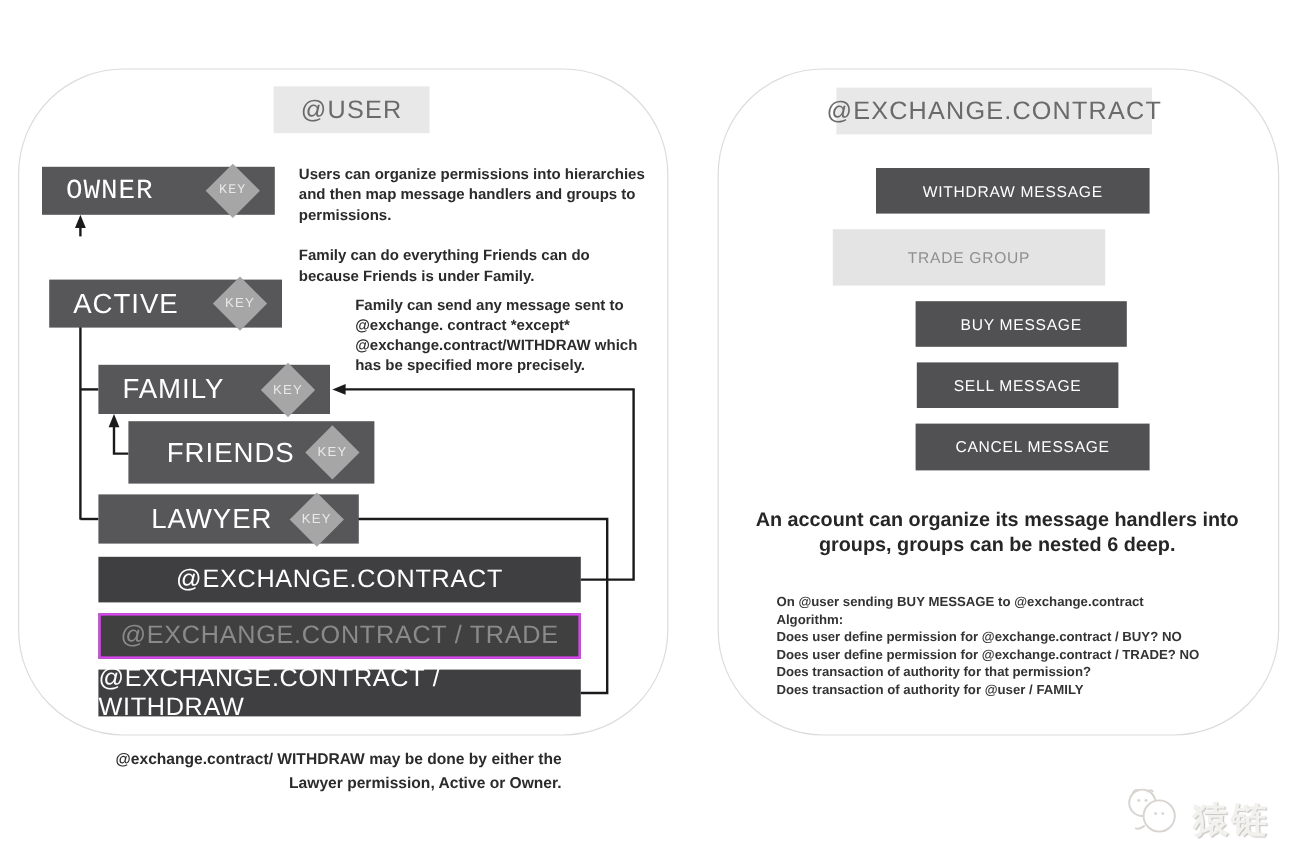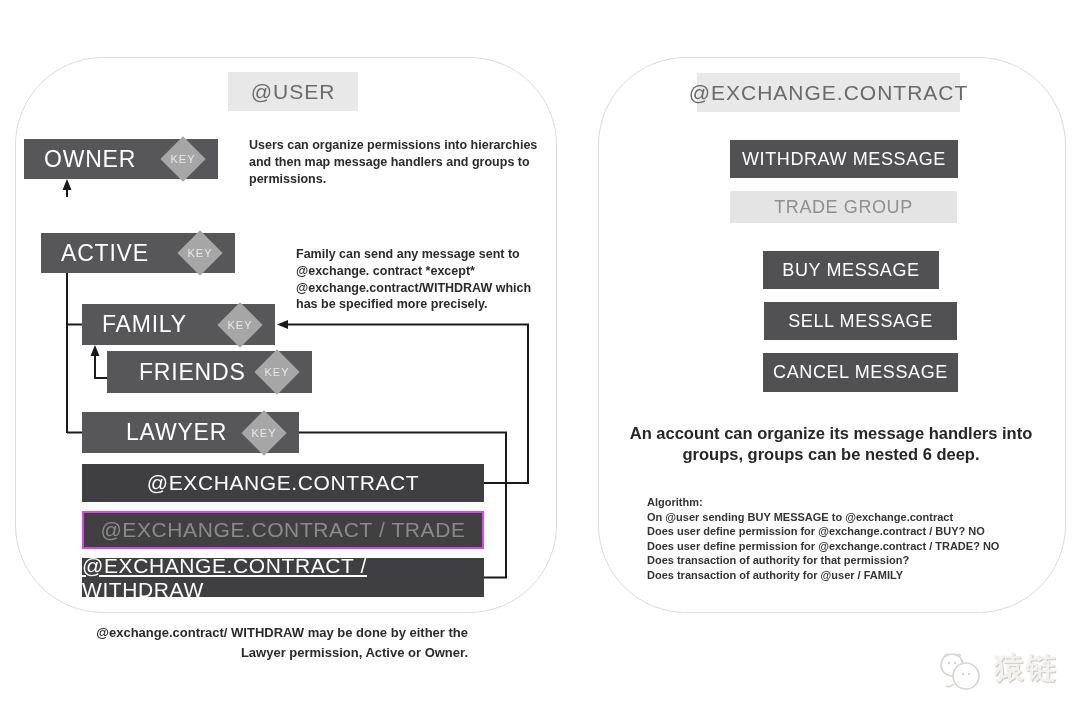--- a/index.html
+++ b/index.html
@@ -13,33 +13,33 @@
   .key{position:absolute;right:12px;top:50%;width:46px;height:46px;margin-top:-23px;z-index:3;}
   .key-diamond{position:absolute;left:7px;top:7px;width:32px;height:32px;background:#a6a6a6;
                transform:rotate(45deg);}
   .key-label{position:absolute;left:0;top:0;right:0;bottom:0;display:flex;align-items:center;
              justify-content:center;font-size:11px;color:#e9e9e9;letter-spacing:1px;}
   .widebox{position:absolute;display:flex;align-items:center;justify-content:center;
            font-size:21px;letter-spacing:0.6px;z-index:2;}
   .widebox.dark{background:#3f3f41;color:#fff;}
   .widebox.outline{background:#404040;border:2px solid #d946ef;color:#8a8a8a;}
   .handler{position:absolute;display:flex;align-items:center;justify-content:center;
-           font-size:18px;letter-spacing:0.6px;z-index:2;}
+           font-size:13px;letter-spacing:0.6px;z-index:2;}
   .handler.dark{background:#515153;color:#fff;}
   .handler.light{background:#e4e4e4;color:#8f8f8f;}
   .note{position:absolute;font-size:12.5px;font-weight:600;color:#2b2b2b;line-height:1.34;z-index:2;}
   .caption{position:absolute;font-size:13px;font-weight:600;color:#2b2b2b;text-align:center;
            line-height:1.5;z-index:2;}
   .heading{position:absolute;font-size:16.5px;font-weight:600;color:#262626;text-align:center;
            line-height:1.3;z-index:2;}
   .algo{position:absolute;font-size:11px;font-weight:600;color:#333;line-height:14.5px;z-index:2;}
   .algo div{white-space:nowrap;}
   #connectors{position:absolute;left:0;top:0;z-index:1;pointer-events:none;}
   .watermark{position:absolute;left:932px;top:648px;width:130px;height:56px;z-index:2;display:flex;
-             align-items:flex-start;}
+             align-items:flex-end;}
   .wm-text{font-size:30px;font-weight:700;color:#f3f1ee;
            text-shadow:1px 1px 1px #c6c3c0, -1px -1px 0 #ffffff;letter-spacing:2px;}
 </style>
 </head>
 <body>
 
 <div id="stage">
 
   <div class="panel" style="left:15px;top:57px;width:540px;height:554px;"></div>
   <div class="panel" style="left:598px;top:57px;width:466px;height:554px;"></div>
@@ -60,21 +60,21 @@
       <polygon points="95,345 90.5,356 99.5,356"></polygon>
       <polygon points="277,324.5 288,320 288,329"></polygon>
       <polygon points="277,432.5 288,428 288,437"></polygon>
     </g>
   </svg>
 
   <div class="titlebox" style="left:228px;top:72px;width:130px;height:39px;">
     <span>@USER</span>
   </div>
 
-  <div class="permbox" style="left:24px;top:139px;width:174px;height:40px;">
+  <div class="permbox" style="left:35px;top:139px;width:174px;height:40px;font-family:Liberation Mono, monospace;">
     <span>OWNER</span>
     <span class="key">
       <span class="key-diamond"></span>
       <span class="key-label">KEY</span>
     </span>
   </div>
 
   <div class="permbox" style="left:41px;top:197px;width:174px;height:40px;margin-top:36px;">
     <span>ACTIVE</span>
     <span class="key">
@@ -84,21 +84,21 @@
   </div>
 
   <div class="permbox" style="left:82px;top:304px;width:173px;height:41px;">
     <span>FAMILY</span>
     <span class="key">
       <span class="key-diamond"></span>
       <span class="key-label">KEY</span>
     </span>
   </div>
 
-  <div class="permbox" style="left:107px;top:351px;width:173px;height:42px;padding-left:32px;">
+  <div class="permbox" style="left:107px;top:351px;width:173px;height:52px;padding-left:32px;">
     <span>FRIENDS</span>
     <span class="key">
       <span class="key-diamond"></span>
       <span class="key-label">KEY</span>
     </span>
   </div>
 
   <div class="permbox" style="left:82px;top:412px;width:173px;height:41px;padding-left:44px;">
     <span>LAWYER</span>
     <span class="key">
@@ -106,54 +106,55 @@
       <span class="key-label">KEY</span>
     </span>
   </div>
 
   <div class="widebox dark" style="left:82px;top:464px;width:402px;height:38px;">
     <span>@EXCHANGE.CONTRACT</span>
   </div>
   <div class="widebox outline" style="left:82px;top:511px;width:398px;height:34px;">
     <span>@EXCHANGE.CONTRACT / TRADE</span>
   </div>
-  <div class="widebox dark" style="left:82px;top:558px;width:402px;height:39px;text-decoration:underline;">
+  <div class="widebox dark" style="left:82px;top:558px;width:402px;height:39px;">
     <span>@EXCHANGE.CONTRACT / WITHDRAW</span>
   </div>
 
   <div class="note" style="left:249px;top:137px;width:292px;">Users can organize permissions into hierarchies and then map message handlers and groups to permissions.</div>
+  <div class="note" style="left:249px;top:205px;width:292px;">Family can do everything Friends can do because Friends is under Family.</div>
   <div class="note" style="left:296px;top:246px;width:240px;">Family can send any message sent to @exchange. contract *except* @exchange.contract/WITHDRAW which has be specified more precisely.</div>
 
   <div class="caption" style="left:48px;top:623px;width:420px;text-align:right;">@exchange.contract/ WITHDRAW may be done by either the Lawyer permission, Active or Owner.</div>
 
   <div class="titlebox" style="left:697px;top:73px;width:263px;height:39px;">
     <span>@EXCHANGE.CONTRACT</span>
   </div>
 
   <div class="handler dark" style="left:730px;top:140px;width:228px;height:38px;">
     <span>WITHDRAW MESSAGE</span>
   </div>
-  <div class="handler light" style="left:730px;top:191px;width:227px;height:32px;">
+  <div class="handler light" style="left:694px;top:191px;width:227px;height:47px;">
     <span>TRADE GROUP</span>
   </div>
   <div class="handler dark" style="left:763px;top:251px;width:176px;height:38px;">
     <span>BUY MESSAGE</span>
   </div>
-  <div class="handler dark" style="left:764px;top:302px;width:193px;height:38px;">
+  <div class="handler dark" style="left:764px;top:302px;width:168px;height:38px;">
     <span>SELL MESSAGE</span>
   </div>
   <div class="handler dark" style="left:763px;top:353px;width:195px;height:39px;">
     <span>CANCEL MESSAGE</span>
   </div>
 
   <div class="heading" style="left:626px;top:423px;width:410px;text-align:center;">An account can organize its message handlers into groups, groups can be nested 6 deep.</div>
 
   <div class="algo" style="left:647px;top:495px;width:390px;">
+    <div>On @user sending BUY MESSAGE to @exchange.contract</div>
     <div>Algorithm:</div>
-    <div>On @user sending BUY MESSAGE to @exchange.contract</div>
     <div>Does user define permission for @exchange.contract / BUY? NO</div>
     <div>Does user define permission for @exchange.contract / TRADE? NO</div>
     <div>Does transaction of authority for that permission?</div>
     <div>Does transaction of authority for @user / FAMILY</div>
   </div>
 
   <div class="watermark">
     <svg width="62" height="52" viewBox="0 0 62 52">
       <g fill="#ffffff" stroke="#d8d5d1" stroke-width="1.6">
         <circle cx="20" cy="17" r="11"></circle>

